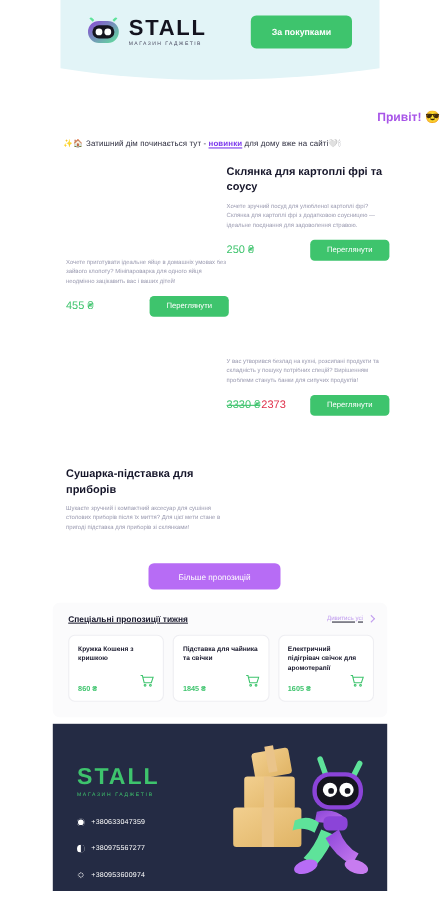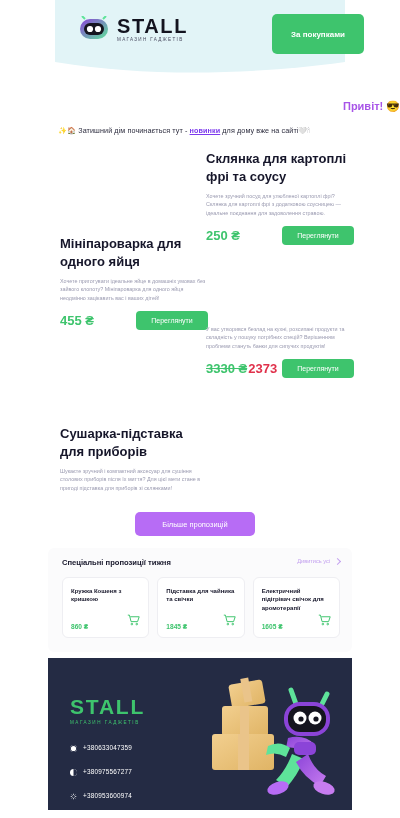--- a/index.html
+++ b/index.html
@@ -61,30 +61,29 @@
     font-size: 4.6px;
     letter-spacing: 1.3px;
     color: #4a4a60;
     margin-top: 2px;
   }
   .cta-top {
     position: absolute;
     left: 228px;
     top: 14px;
     width: 92px;
-    height: 40px;
+    height: 30px;
     border: none;
     border-radius: 5px;
     background: #3ec46d;
     color: #ffffff;
     font-size: 8px;
     font-weight: bold;
     font-family: "Liberation Sans", sans-serif;
     cursor: pointer;
-    margin-left: 44px;
   }
 
   
   .greeting {
     margin: 22px 0 0 58px;
     font-size: 11px;
     font-weight: bold;
     color: #a855e8;
     text-align: right;
   }
@@ -100,39 +99,39 @@
   }
 
   
   .product {
     position: absolute;
     width: 148px;
   }
   .product.right { left: 206px; }
   .product.left  { left: 60px; }
   .p-title {
-    font-size: 13px;
+    font-size: 10px;
     font-weight: bold;
     color: #16162a;
     line-height: 1.35;
     margin: 0 0 7px 0;
   }
   .p-desc {
     font-size: 5.4px;
     color: #9a9ab0;
     line-height: 1.55;
     margin: 0 0 9px 0;
   }
   .p-foot {
     display: flex;
     align-items: center;
   }
   .p-price {
-    font-size: 13px;
-    font-weight: bold;
+    font-size: 10px;
+    font-weight: normal;
     color: #3ec46d;
     white-space: nowrap;
   }
   .p-price .old {
     text-decoration: line-through;
     color: #3ec46d;
     margin-right: 1px;
   }
   .p-price .new { color: #e0314b; }
   .p-btn {
@@ -169,22 +168,23 @@
     position: absolute;
     left: 48px;
     top: 548px;
     width: 304px;
     background: #fbfbfc;
     border-radius: 6px;
     padding: 10px 0 14px 0;
   }
   .special-head {
     display: flex;
-    align-items: flex-start;
+    align-items: center;
     padding: 0 12px 0 14px;
+    text-decoration: underline;
   }
   .special-title {
     font-size: 7.6px;
     font-weight: bold;
     color: #16162a;
   }
   .special-link {
     margin-left: auto;
     font-size: 5.6px;
     color: #c3a0ef;
@@ -328,21 +328,20 @@
 <div class="product right" style="top:150px">
   <div class="p-title">Склянка для картоплі фрі та соусу</div>
   <div class="p-desc">Хочете зручний посуд для улюбленої картоплі фрі? Склянка для картоплі фрі з додатковою соусницею — ідеальне поєднання для задоволення стравою.</div>
   <div class="p-foot">
     <span class="p-price">250 ₴</span>
     <button class="p-btn">Переглянути</button>
   </div>
 </div>
 
 <div class="product left" style="top:235px">
-  <div class="p-title">Мініпароварка для одного яйця</div>
   <div class="p-desc">Хочете приготувати ідеальне яйце в домашніх умовах без зайвого клопоту? Мініпароварка для одного яйця неодмінно зацікавить вас і ваших дітей!</div>
   <div class="p-foot">
     <span class="p-price">455 ₴</span>
     <button class="p-btn">Переглянути</button>
   </div>
 </div>
 
 <div class="product right" style="top:325px">
   <div class="p-desc">У вас утворився безлад на кухні, розсипані продукти та складність у пошуку потрібних спецій? Вирішенням проблеми стануть банки для сипучих продуктів!</div>
   <div class="p-foot">

